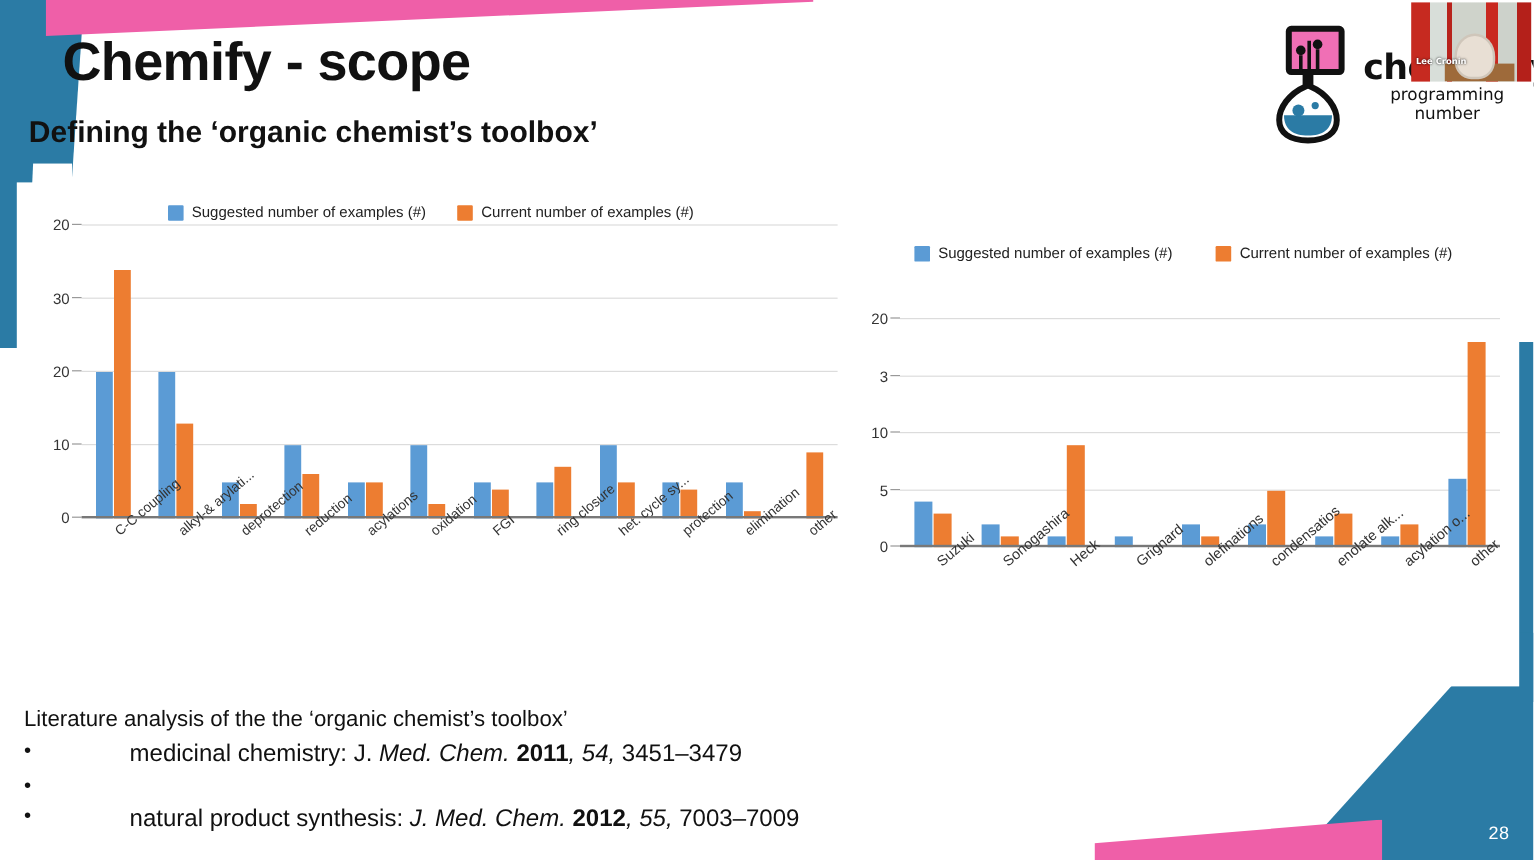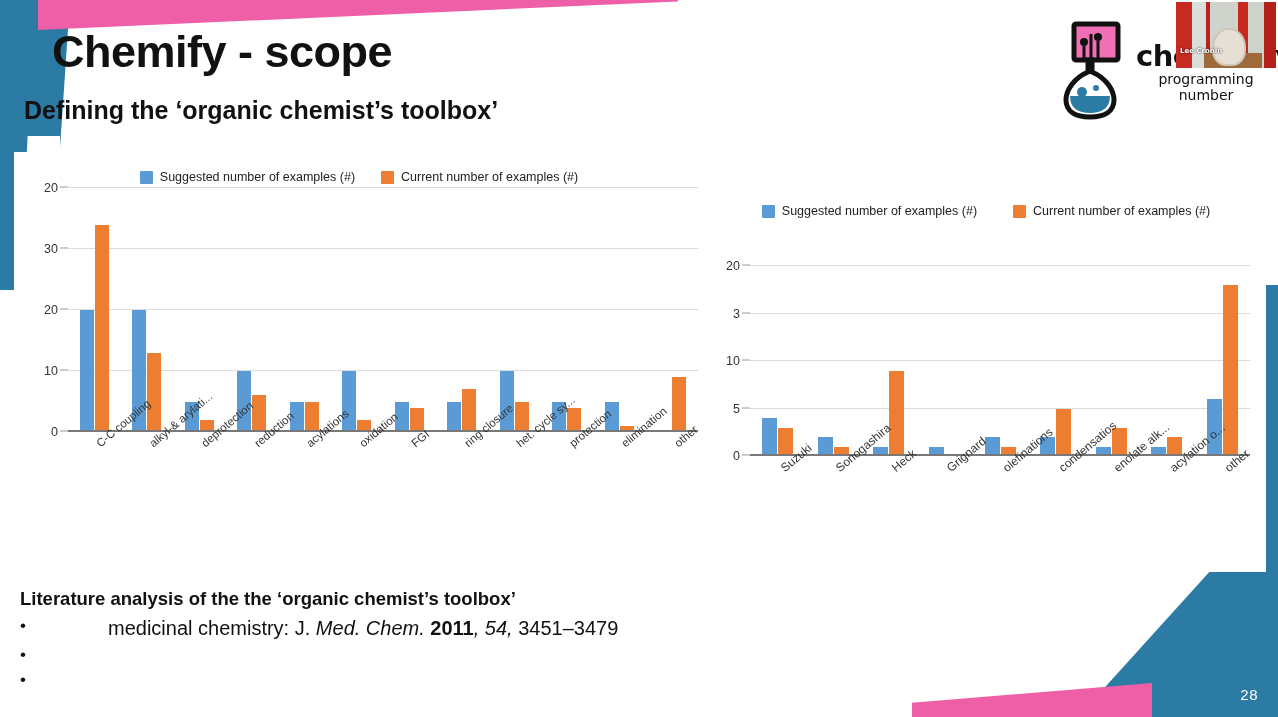--- a/index.html
+++ b/index.html
@@ -160,21 +160,21 @@
   #chart-right { left:706px; top:192px; width:560px; height:380px; }
   #chart-right .chart-title { font-size:18px; margin-top:2px; }
   #chart-right .legend { margin-top:12px; font-size:12.5px; gap:36px; }
   #chart-right .plot-wrap { position:absolute; left:44px; top:74px; width:500px; height:190px; }
   #chart-right .bar { width:15px; }
   #chart-right .xlabel { font-size:12px; }
 
   
   #bottom-block { position:absolute; left:20px; top:588px; width:740px; }
   #literature-heading {
-    font-size:18.5px; font-weight:bold; color:#111; margin-bottom:4px;
+    font-size:18.5px; font-weight:normal; color:#111; margin-bottom:4px;
   }
   .bullet-row {
     display:flex; align-items:flex-start; font-size:20px; color:#111;
     line-height:1.45;
   }
   .bullet-dot { width:48px; flex:0 0 48px; text-align:left; font-size:17px; }
   .bullet-text { white-space:nowrap;margin-left:40px; }
   .it { font-style:italic; }
   .bd { font-weight:bold; }
 </style>
@@ -453,15 +453,16 @@
   <div id="bullet-list">
       <div class="bullet-row">
         <span class="bullet-dot">•</span>
         <span class="bullet-text"><span>medicinal chemistry: J. </span><span class="it">Med. Chem.</span><span> </span><span class="bd">2011</span><span class="it">, 54, </span><span>3451–3479</span></span>
       </div>
       <div class="bullet-row">
         <span class="bullet-dot">•</span>
       </div>
       <div class="bullet-row">
         <span class="bullet-dot">•</span>
+        <span class="bullet-text"><span>natural product synthesis: </span><span class="it">J. Med. Chem.</span><span> </span><span class="bd">2012</span><span class="it">, 55, </span><span>7003–7009</span></span>
       </div>
     </div>
 </div>
 
 </body></html>

